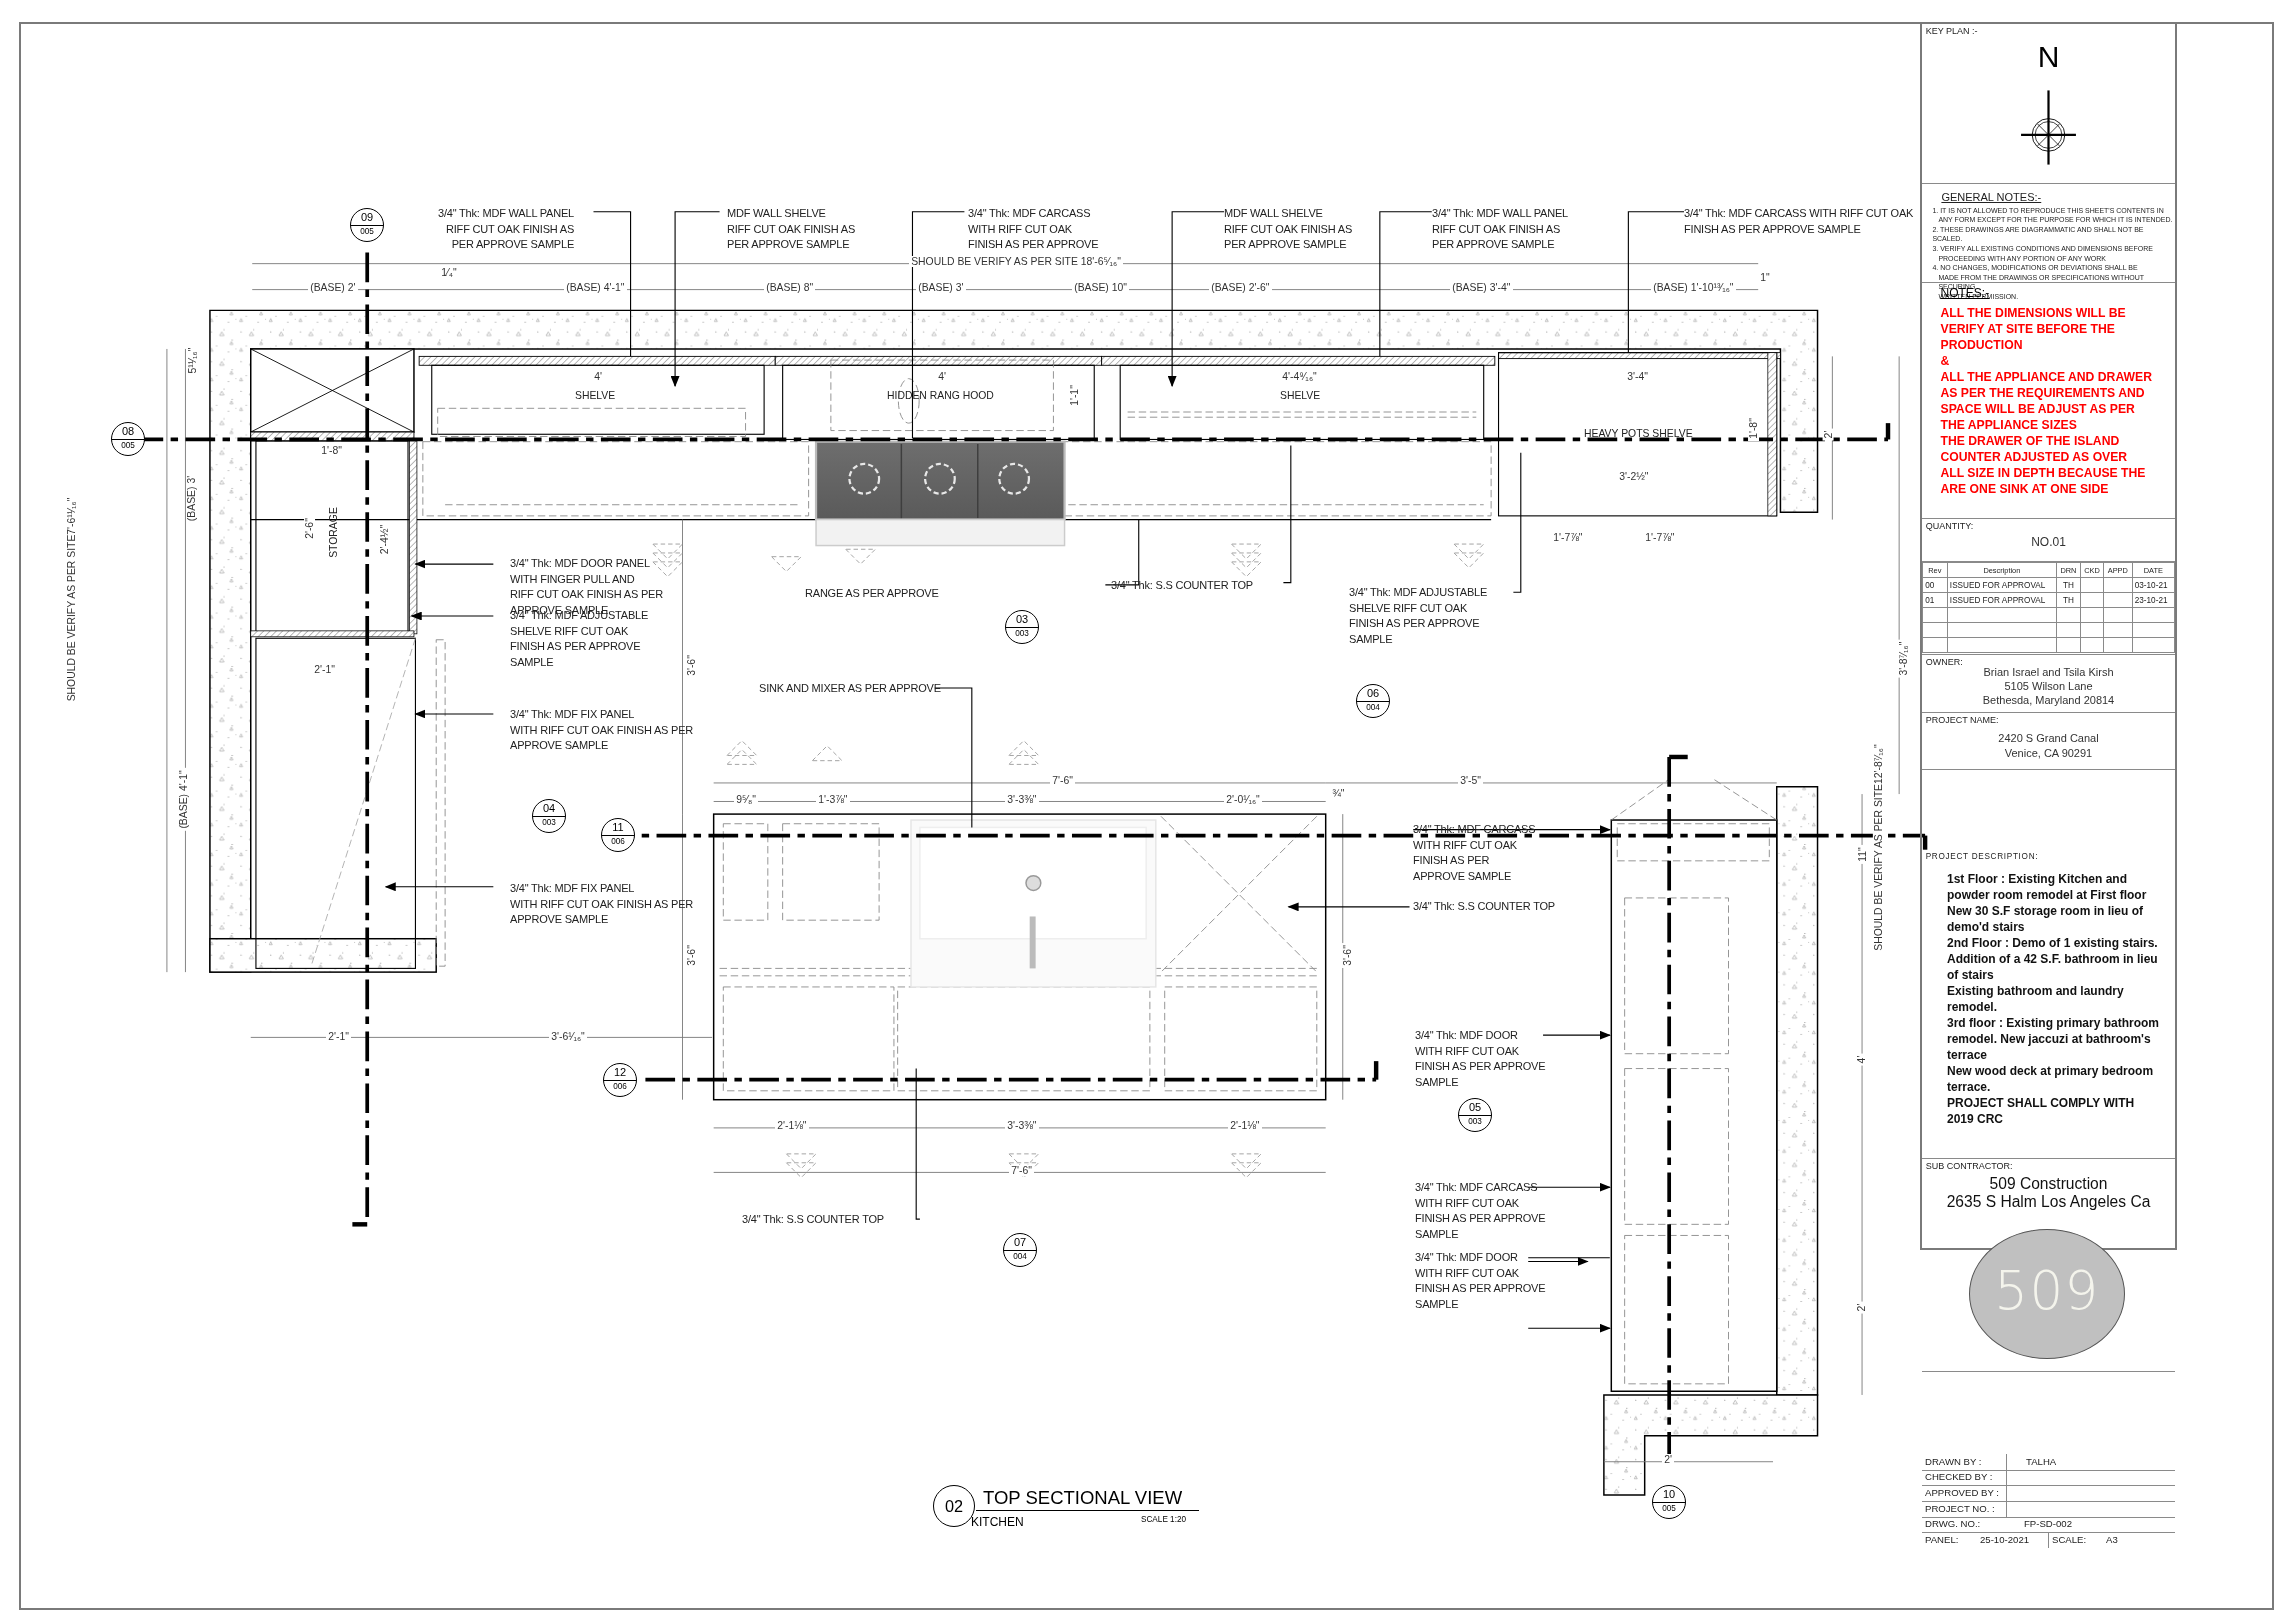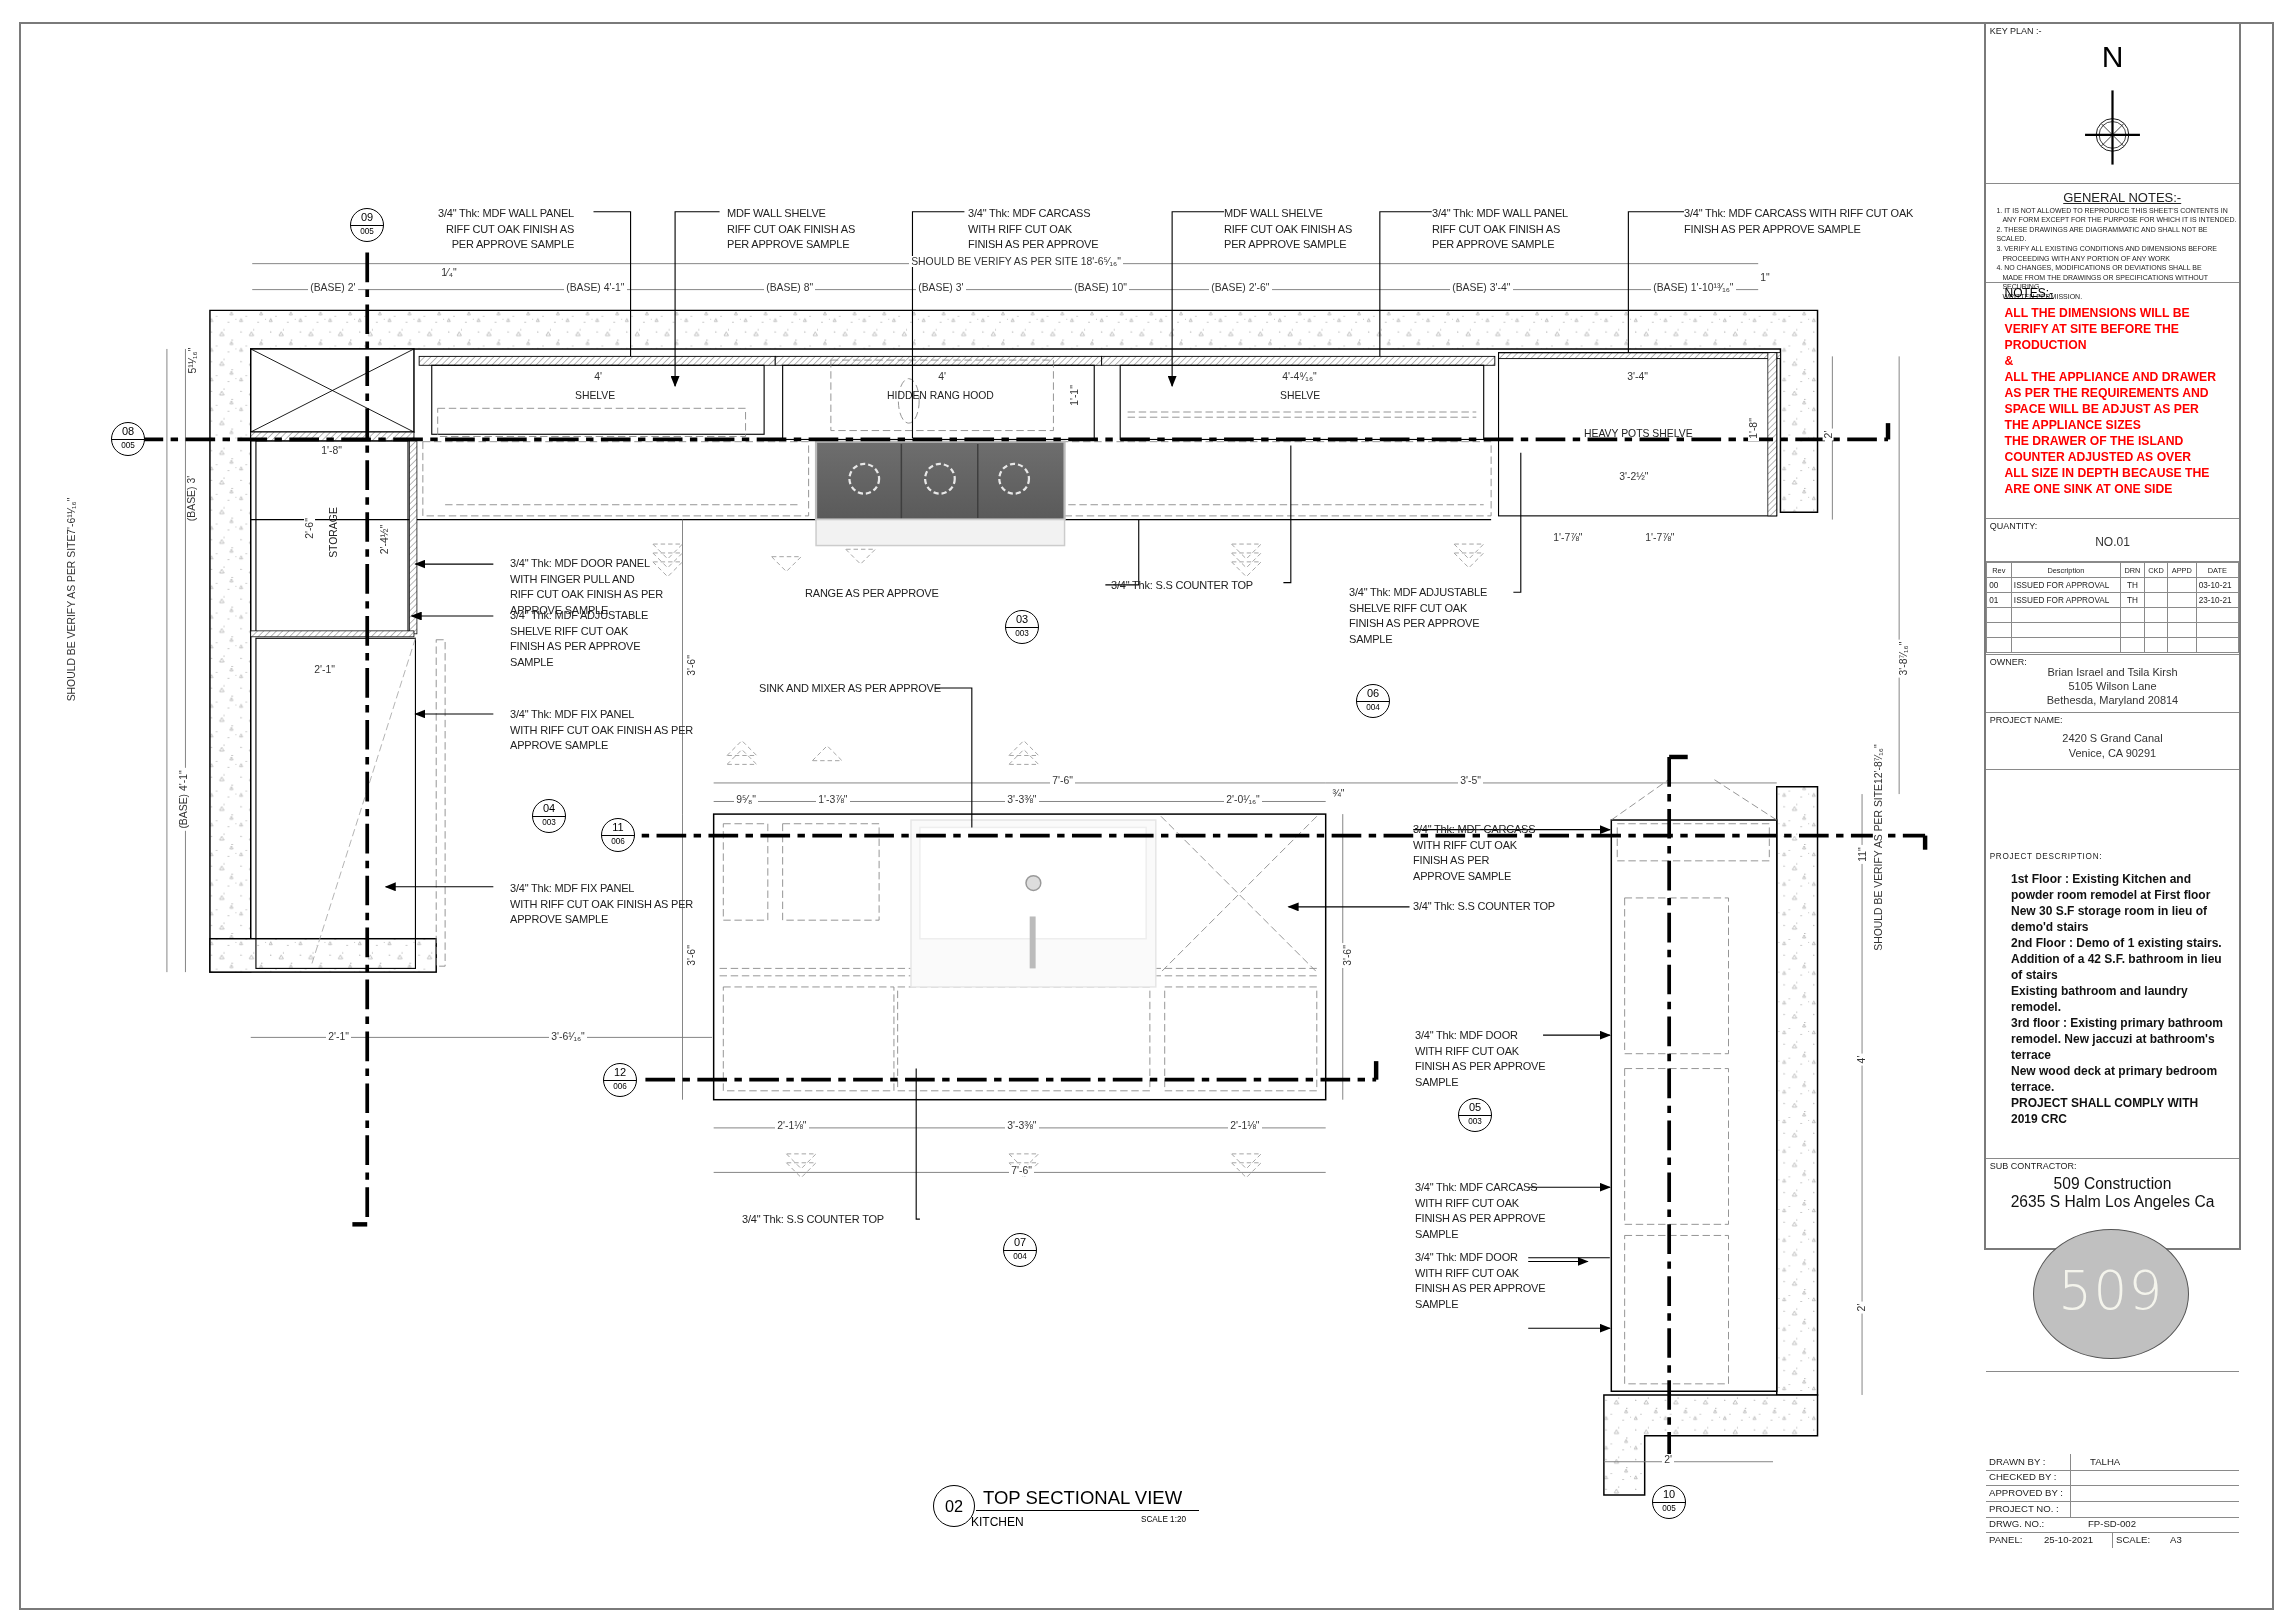--- a/index.html
+++ b/index.html
@@ -12,26 +12,26 @@
   .dim{position:absolute;font-size:10.4px;color:#333;white-space:nowrap;background:#fff;padding:0 2.2px;}
   .dim.v{transform:rotate(-90deg);transform-origin:center center;}
   .marker{position:absolute;width:52px;height:52px;}
   .marker .circ{position:absolute;left:9px;top:9px;width:34px;height:34px;border:1.5px solid #000;border-radius:50%;background:#fff;box-sizing:border-box;}
   .marker .num{position:absolute;left:0;right:0;top:12px;text-align:center;font-size:11px;}
   .marker .sub{position:absolute;left:0;right:0;top:27.5px;text-align:center;font-size:8.2px;}
   .marker .hline{position:absolute;left:10.4px;right:10.4px;top:26px;height:0.7px;background:#000;}
   .room-text{position:absolute;font-size:10.4px;color:#222;}
 
   
-  .tb{position:absolute;left:1984px;top:22px;width:257px;height:1228px;border:2.2px solid #7a7a7a;box-sizing:border-box;font-family:"Liberation Sans",sans-serif;}
+  .tb{position:absolute;left:1920px;top:22px;width:257px;height:1228px;border:2.2px solid #7a7a7a;box-sizing:border-box;font-family:"Liberation Sans",sans-serif;}
   .tb-sec{position:absolute;left:0;right:0;border-bottom:1.5px solid #8a8a8a;box-sizing:border-box;}
   .tb-cap{position:absolute;left:3.7px;top:2.2px;font-size:9px;color:#222;}
   .north{position:absolute;left:0;right:0;text-align:center;}
   .gen-notes{position:absolute;left:10.4px;top:9px;font-size:7px;line-height:9.6px;color:#222;}
-  .gen-notes .hd{text-decoration:underline;font-size:13px;margin-left:9px;text-align:center;}
+  .gen-notes .hd{text-decoration:underline;font-size:11px;margin-left:9px;}
   .red-notes{position:absolute;left:18.5px;top:22px;font-size:12.2px;line-height:16px;color:#ff0000;font-weight:bold;}
   .notes-hd{position:absolute;left:18.5px;top:3px;font-size:12px;text-decoration:underline;}
   .center-txt{position:absolute;left:0;right:0;text-align:center;color:#333;}
   table.rev{position:absolute;left:0;top:0;width:100%;border-collapse:collapse;font-size:8.2px;}
   table.rev td{border:0.7px solid #8a8a8a;height:14px;padding:0 2.2px;color:#222;}
   table.rev tr:first-child td{font-size:7.4px;text-align:center;}
   .desc-txt{position:absolute;left:25px;top:21px;font-size:12px;line-height:16px;font-weight:bold;color:#111;}
   .logo{position:absolute;left:47px;top:70px;width:156px;height:130px;border-radius:50%;background:#c0c0c0;border:1.5px solid #555;box-sizing:border-box;}
   .logo span{position:absolute;left:0;right:0;top:30px;text-align:center;font-size:53px;color:#f4f4ec;font-family:"DejaVu Sans",sans-serif;font-weight:200;letter-spacing:1.5px;}
   .kv{position:absolute;left:0;right:0;height:15.6px;border-bottom:0.7px solid #8a8a8a;font-size:9.6px;color:#222;}

